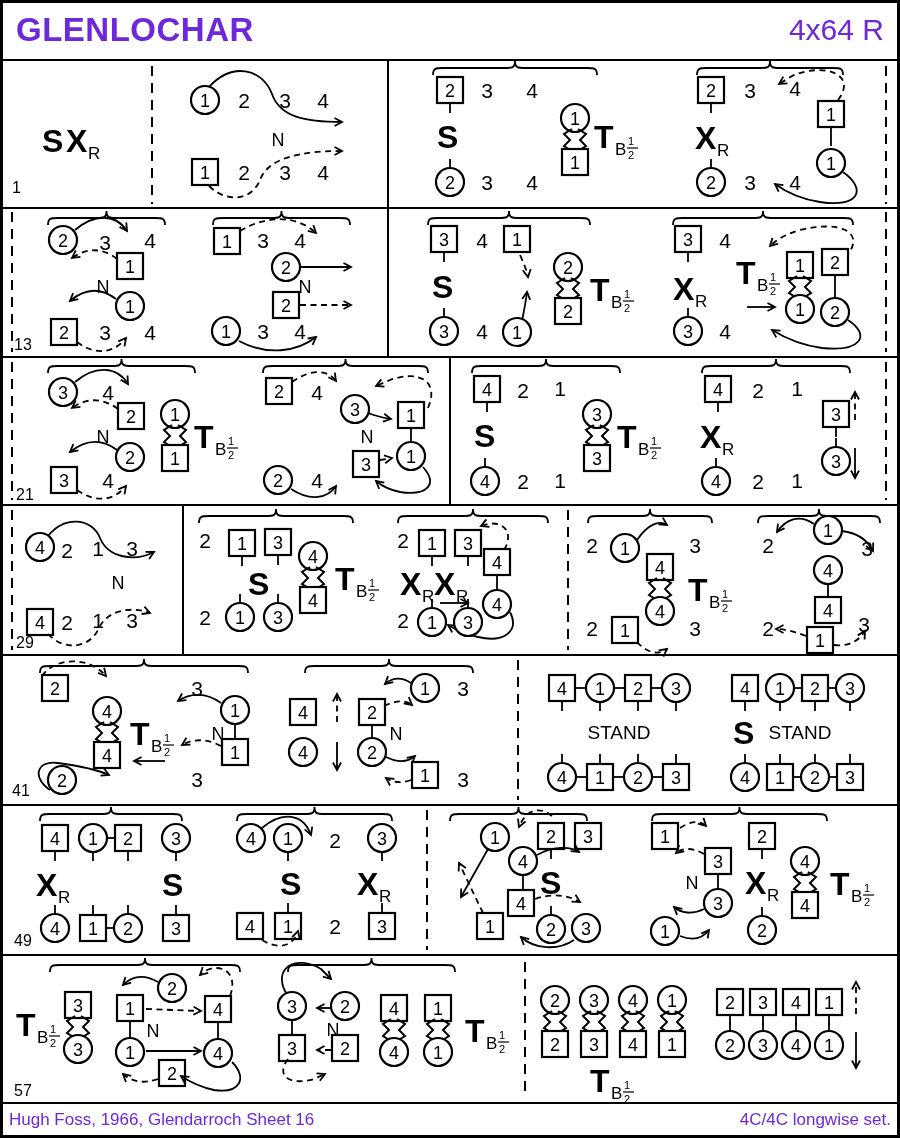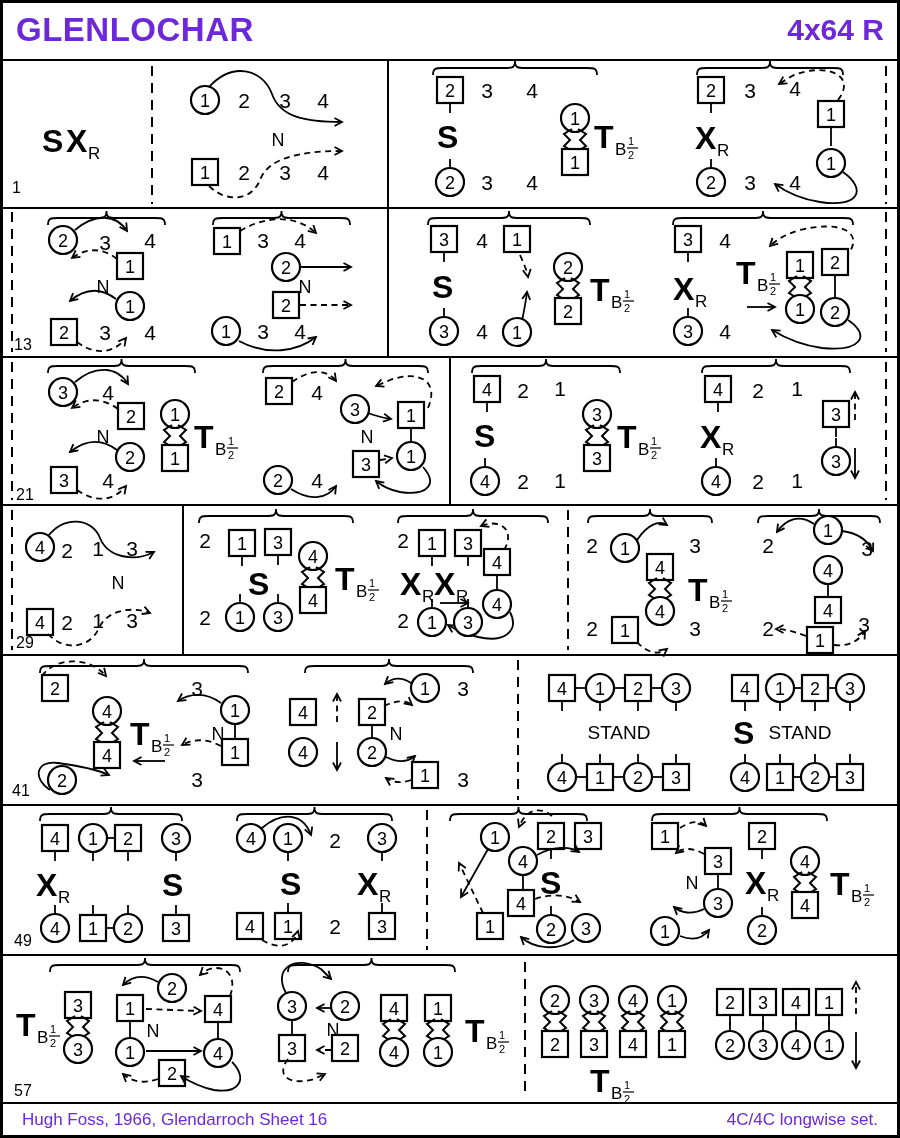--- a/index.html
+++ b/index.html
@@ -2,23 +2,23 @@
 <html><head>
 <meta charset="utf-8">
 <style>
   html,body{margin:0;padding:0;background:#888;}
   .page{position:relative;width:900px;height:1138px;background:#fff;overflow:hidden;
         font-family:"Liberation Sans", sans-serif;color:#6d28d9;}
   svg text{font-family:"Liberation Sans", sans-serif;fill:#000;}
   .hdr{position:absolute;top:0;left:0;right:0;height:60px;display:flex;
        align-items:center;justify-content:space-between;padding:0 16px;box-sizing:border-box;z-index:2;}
   .hdr .title{font-size:33px;font-weight:bold;letter-spacing:.5px;}
-  .hdr .code{font-size:30px;font-weight:bold;}
+  .hdr .code{font-size:30px;font-weight:normal;}
   .ftr{position:absolute;top:1104px;left:0;right:0;height:32px;display:flex;
-       align-items:center;justify-content:space-between;padding:0 22px;box-sizing:border-box;
+       align-items:center;justify-content:space-between;padding:0 9px;box-sizing:border-box;
        font-size:17px;z-index:2;}
   #diagram{position:absolute;top:0;left:0;z-index:1;}
 </style>
 </head>
 <body>
 
 <div class="page">
   <div class="hdr">
     <div class="title">GLENLOCHAR</div>
     <div class="code">4x64 R</div>

